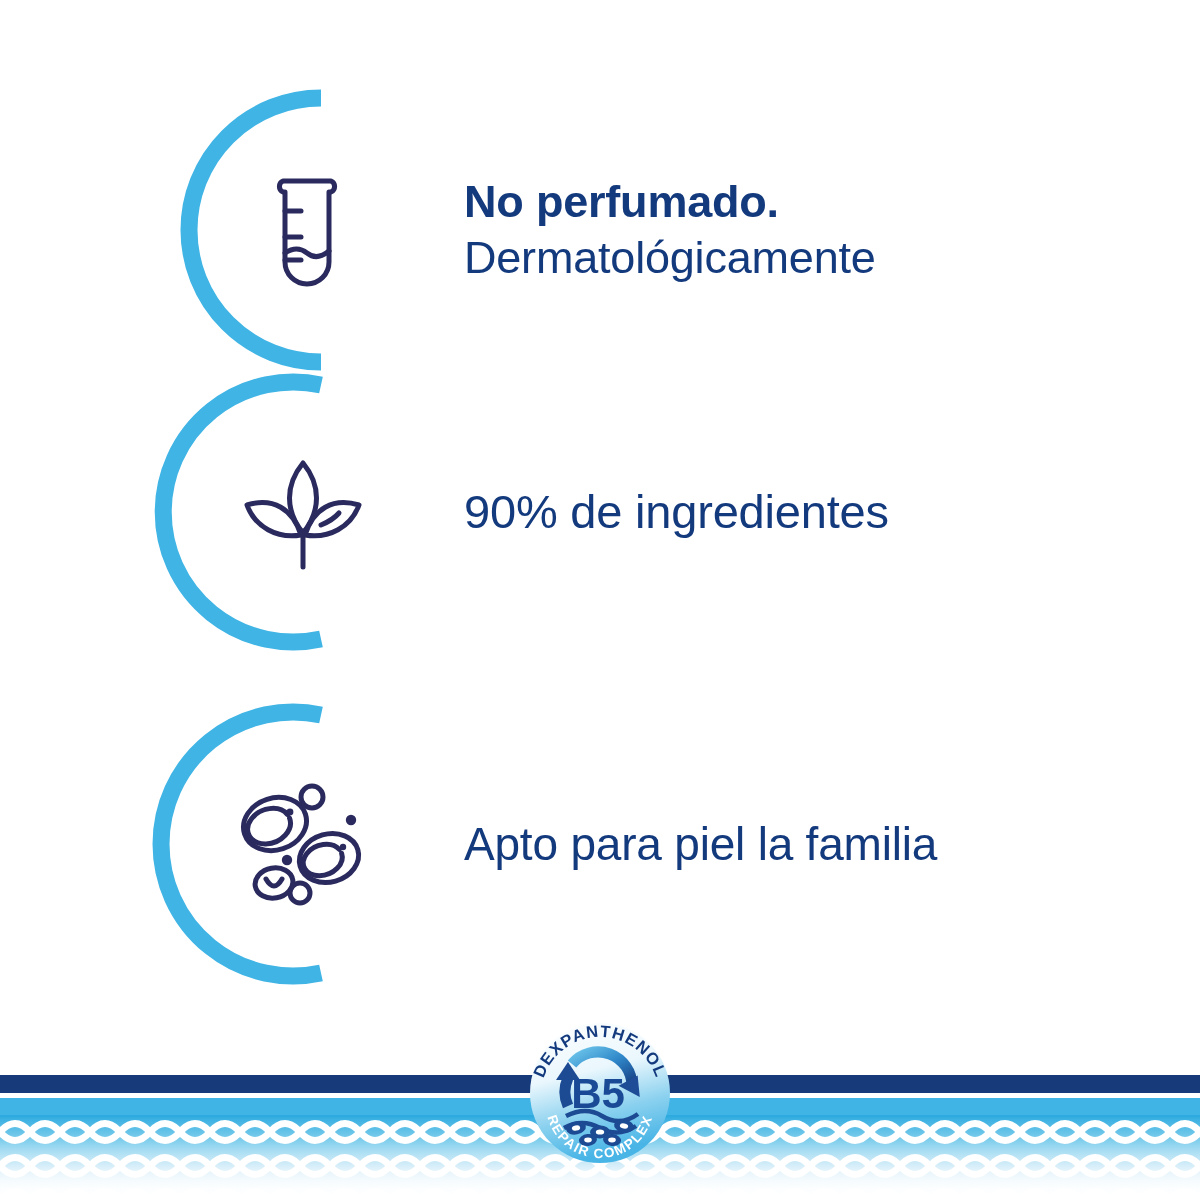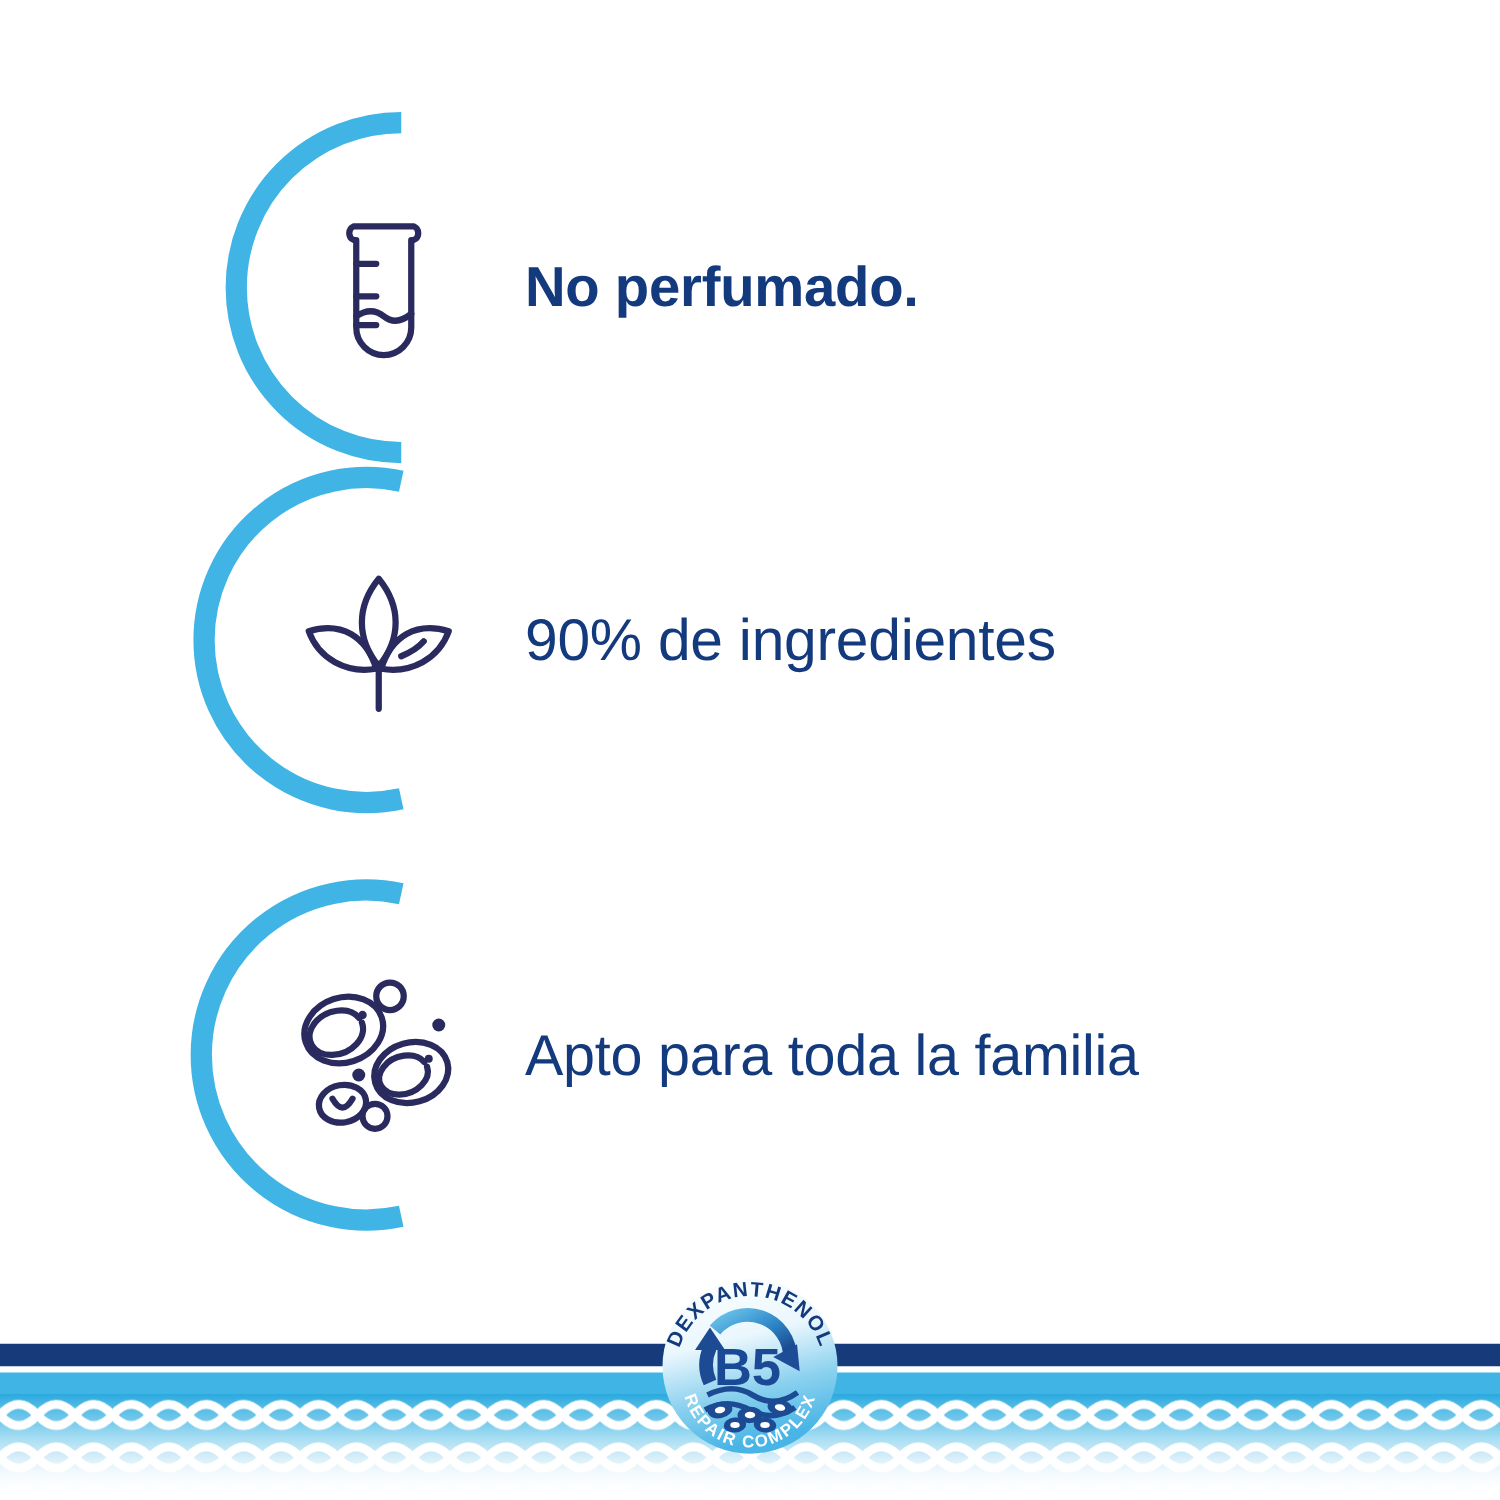--- a/index.html
+++ b/index.html
@@ -18,20 +18,21 @@
     overflow: hidden;
   }
 
   
   .feature-row {
     position: absolute;
     left: 0;
     width: 1200px;
     display: flex;
     align-items: center;
+    gap: 44px;
   }
   #row-0 { top: 88px;  height: 284px; }
   #row-1 { top: 376px; height: 272px; }
   #row-2 { top: 706px; height: 276px; }
 
   .badge-area {
     position: relative;
     width: 420px;
     height: 100%;
     flex: 0 0 420px;
@@ -141,20 +142,21 @@
             <line x1="28" y1="46" x2="44" y2="46"></line>
             <line x1="28" y1="72" x2="44" y2="72"></line>
             <line x1="28" y1="95" x2="44" y2="95"></line>
             <path d="M28 88 q 12 -8 22 0 t 22 -2"></path>
           </g>
         </svg>
       </div>
     </div>
     <div class="feature-text">
       <span class="ln b">No perfumado.</span>
+      <span class="ln">Dermatológicamente</span>
     </div>
   </div>
 
   <div class="feature-row" id="row-1">
     <div class="badge-area">
       <div class="arc-wrap">
         <svg class="arc-svg" viewBox="0 0 280 272" preserveAspectRatio="none">
           <path d="M137 9 A 130 130 0 1 0 137 263" fill="none" stroke="#3FB4E5" stroke-width="17" stroke-linecap="butt"></path>
         </svg>
       </div>
@@ -195,21 +197,21 @@
             <path d="M33 100 q 8 14 16 0"></path>
             <circle cx="79" cy="18" r="11"></circle>
             <circle cx="67" cy="114" r="10"></circle>
             <circle cx="54" cy="81" r="5.2" fill="#2A2A5E" stroke="none"></circle>
             <circle cx="118" cy="41" r="5.2" fill="#2A2A5E" stroke="none"></circle>
           </g>
         </svg>
       </div>
     </div>
     <div class="feature-text">
-      <span class="ln">Apto para toda la familia</span>
+      <span class="ln">Apto para piel la familia</span>
     </div>
   </div>
 
   <div id="bottom-band">
     <div class="band-navy"></div>
     <div class="band-cyan"></div>
     <svg class="band-mesh" viewBox="0 0 1200 85" preserveAspectRatio="none">
       <defs>
         <linearGradient id="meshFade" x1="0" y1="0" x2="0" y2="1">
           <stop offset="0%" stop-color="#2BA9DF" stop-opacity="1"></stop>

